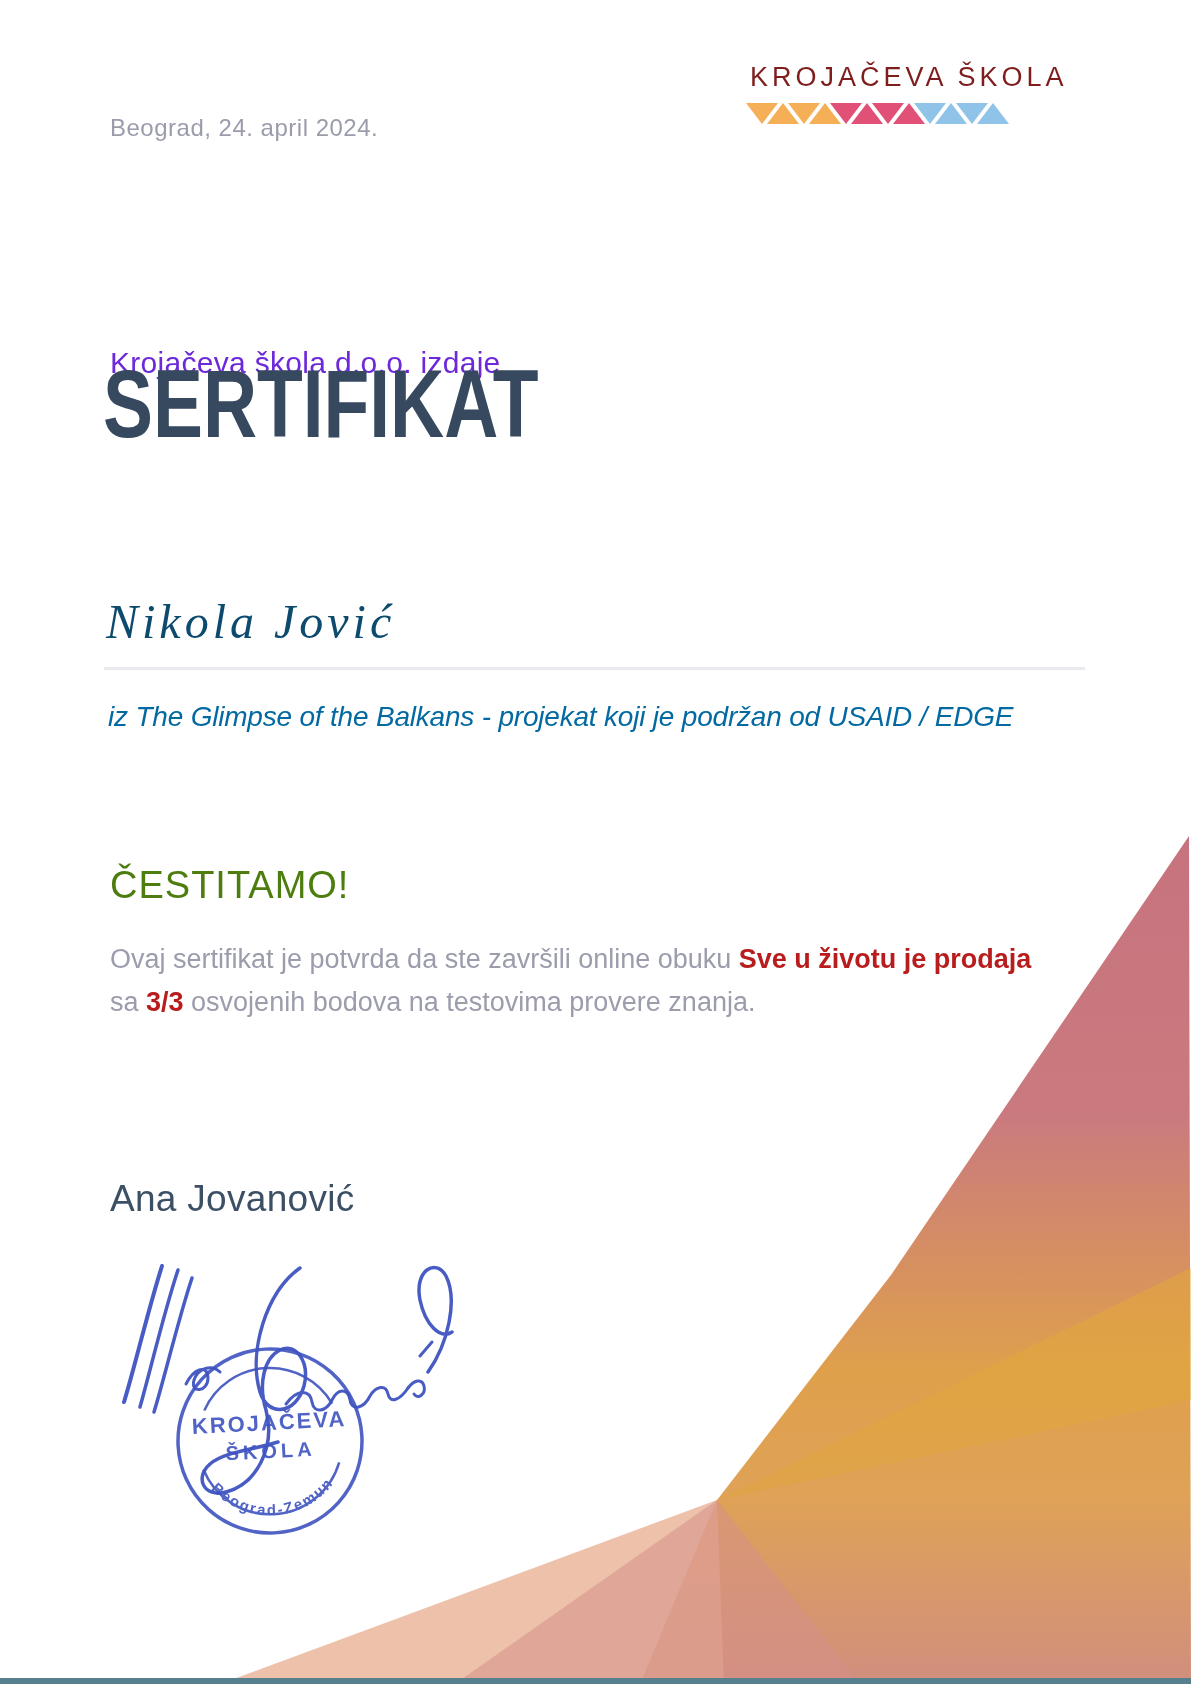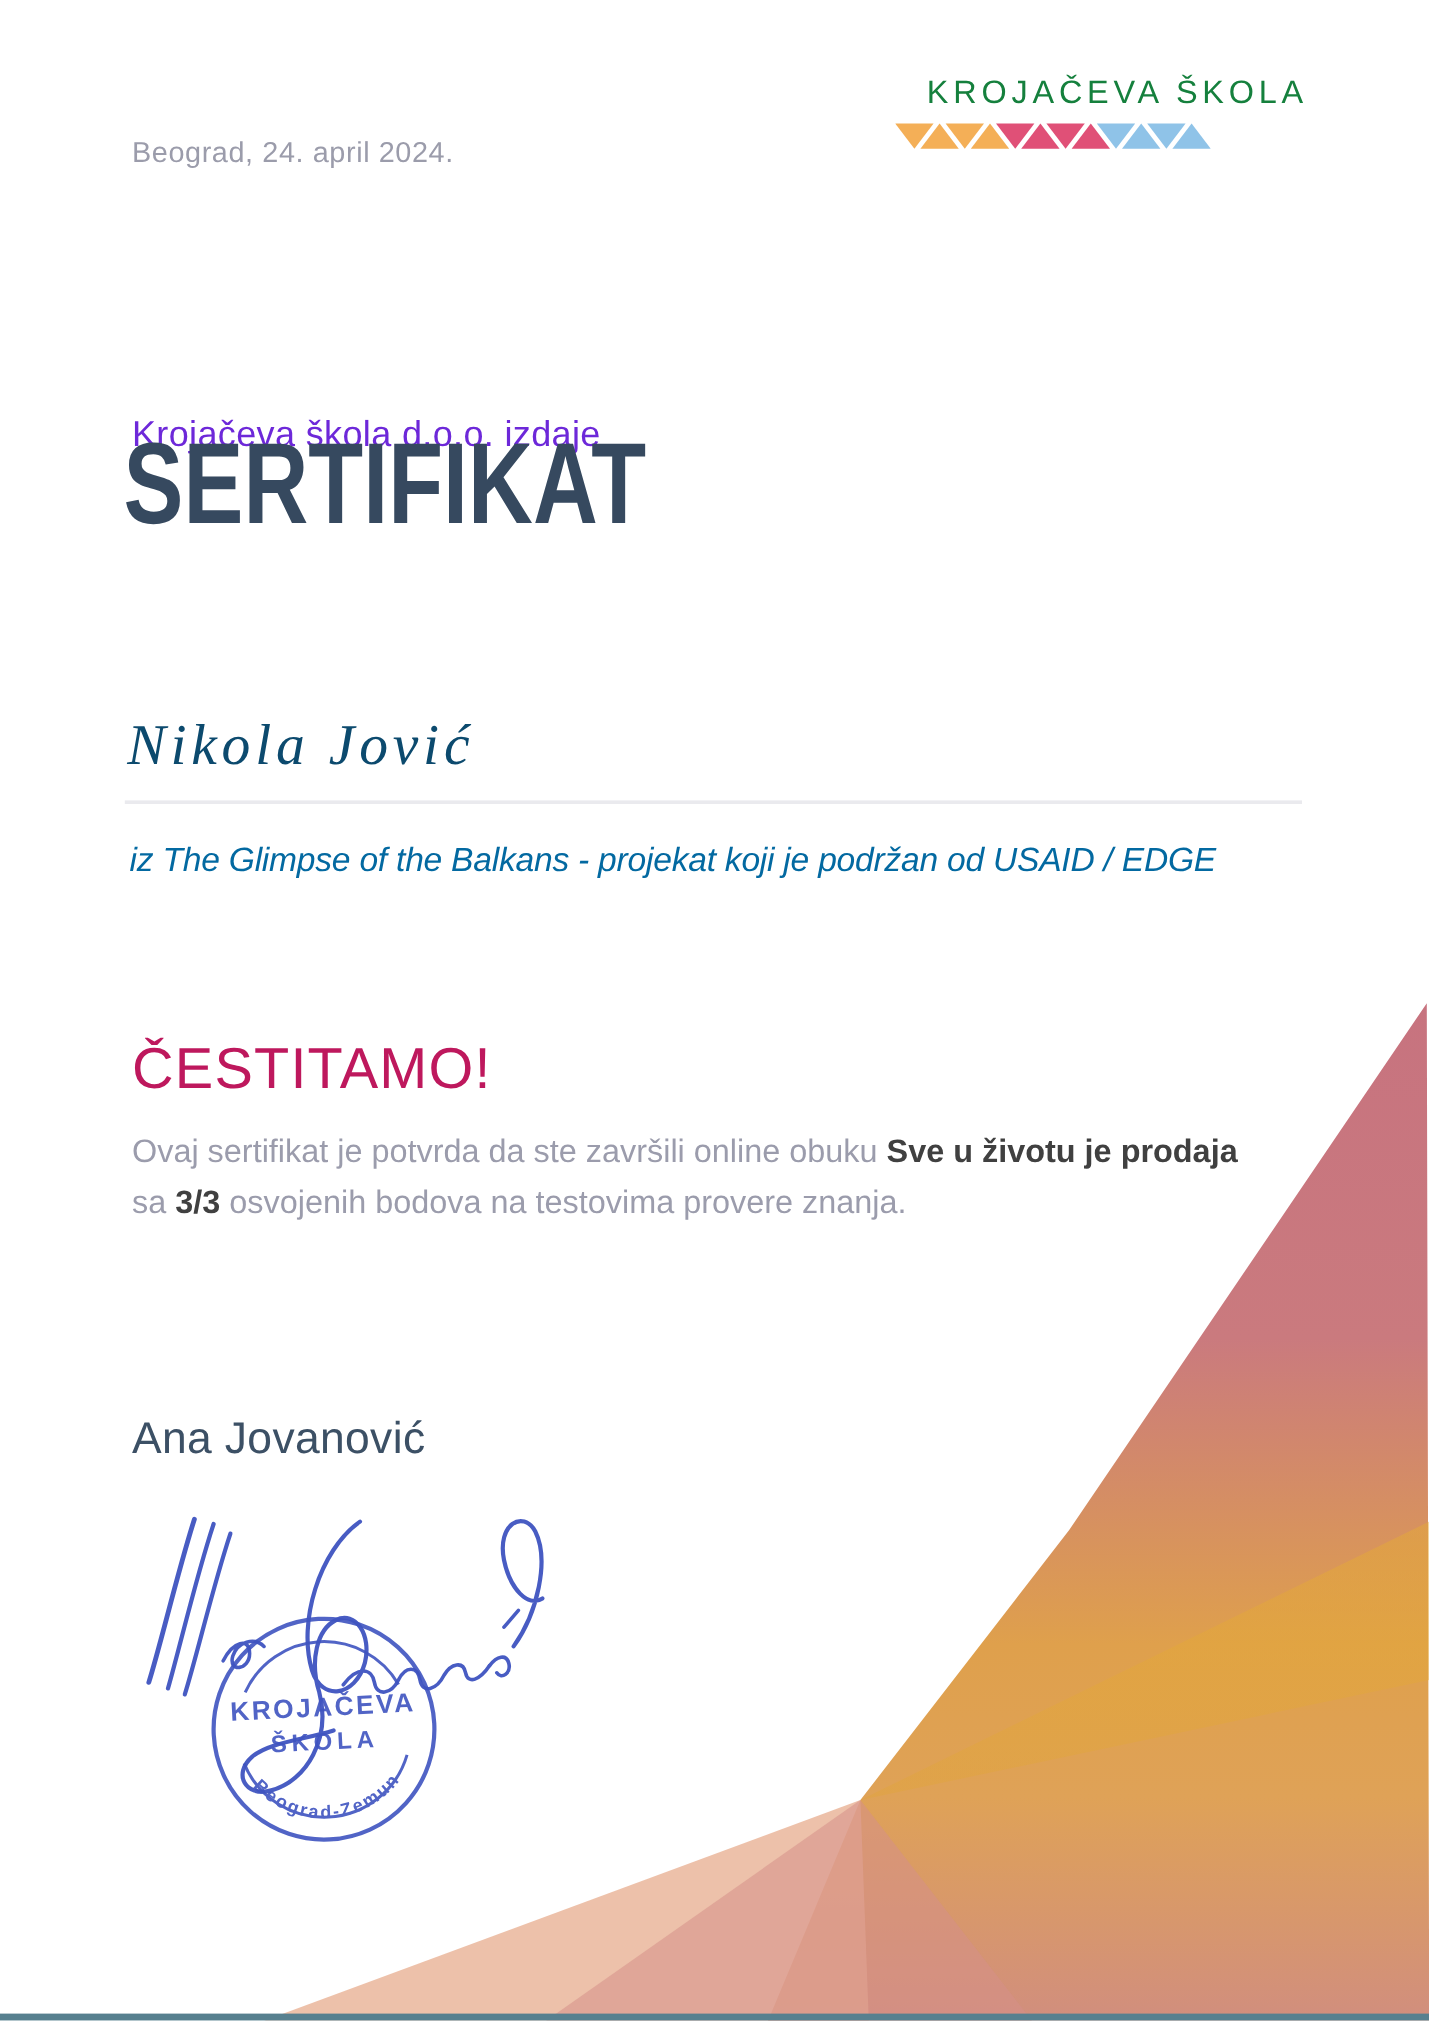--- a/index.html
+++ b/index.html
@@ -12,22 +12,22 @@
   }
   .bg-svg{position:absolute;left:0;top:0;z-index:0;pointer-events:none;}
   .content{position:absolute;left:0;top:0;width:100%;height:100%;z-index:1;}
 
   .date{
     position:absolute;left:110px;top:114px;
     font-size:24px;color:#9b9cab;letter-spacing:.5px;
   }
   .logo{position:absolute;left:750px;top:62px;width:340px;}
   .logo-text{
-    font-size:27px;color:#15803d;letter-spacing:4px;
-    white-space:nowrap;font-weight:400;text-align:right;
+    font-size:27px;color:#7f1d1d;letter-spacing:4px;
+    white-space:nowrap;font-weight:400;
   }
   .logo-tris{display:block;margin-top:9px;margin-left:-4px;}
 
   .issuer{
     position:absolute;left:110px;top:346px;
     font-size:30px;color:#6d28d9;letter-spacing:.3px;
   }
   .cert-title{
     position:absolute;left:103px;top:356px;
     font-size:96px;font-weight:bold;color:#36495f;
@@ -45,27 +45,27 @@
     position:absolute;left:104px;top:667px;width:981px;height:3px;
     background:#eaeaee;
   }
   .origin-line{
     position:absolute;left:108px;top:701px;
     font-size:28px;font-style:italic;color:#0369a1;
     letter-spacing:-.2px;white-space:nowrap;
   }
   .congrats-heading{
     position:absolute;left:110px;top:864px;
-    font-size:48px;color:#be185d;letter-spacing:1px;
+    font-size:38px;color:#4d7c0f;letter-spacing:1px;
   }
   .congrats-body{
     position:absolute;left:110px;top:938px;width:930px;
     font-size:27px;line-height:43px;color:#9b9cac;
   }
-  .congrats-body b{font-weight:bold;color:#404040;}
+  .congrats-body b{font-weight:bold;color:#b91c1c;}
   .signer-name{
     position:absolute;left:110px;top:1178px;
     font-size:37px;color:#3c5065;letter-spacing:.3px;
   }
   .signer-role{
     position:absolute;left:110px;top:1220px;
     font-size:24px;color:#9b9cac;letter-spacing:.3px;
   }
   .sig-svg{position:absolute;left:90px;top:1252px;}
   .stamp-text{font-family:"Liberation Sans",sans-serif;font-weight:bold;}

